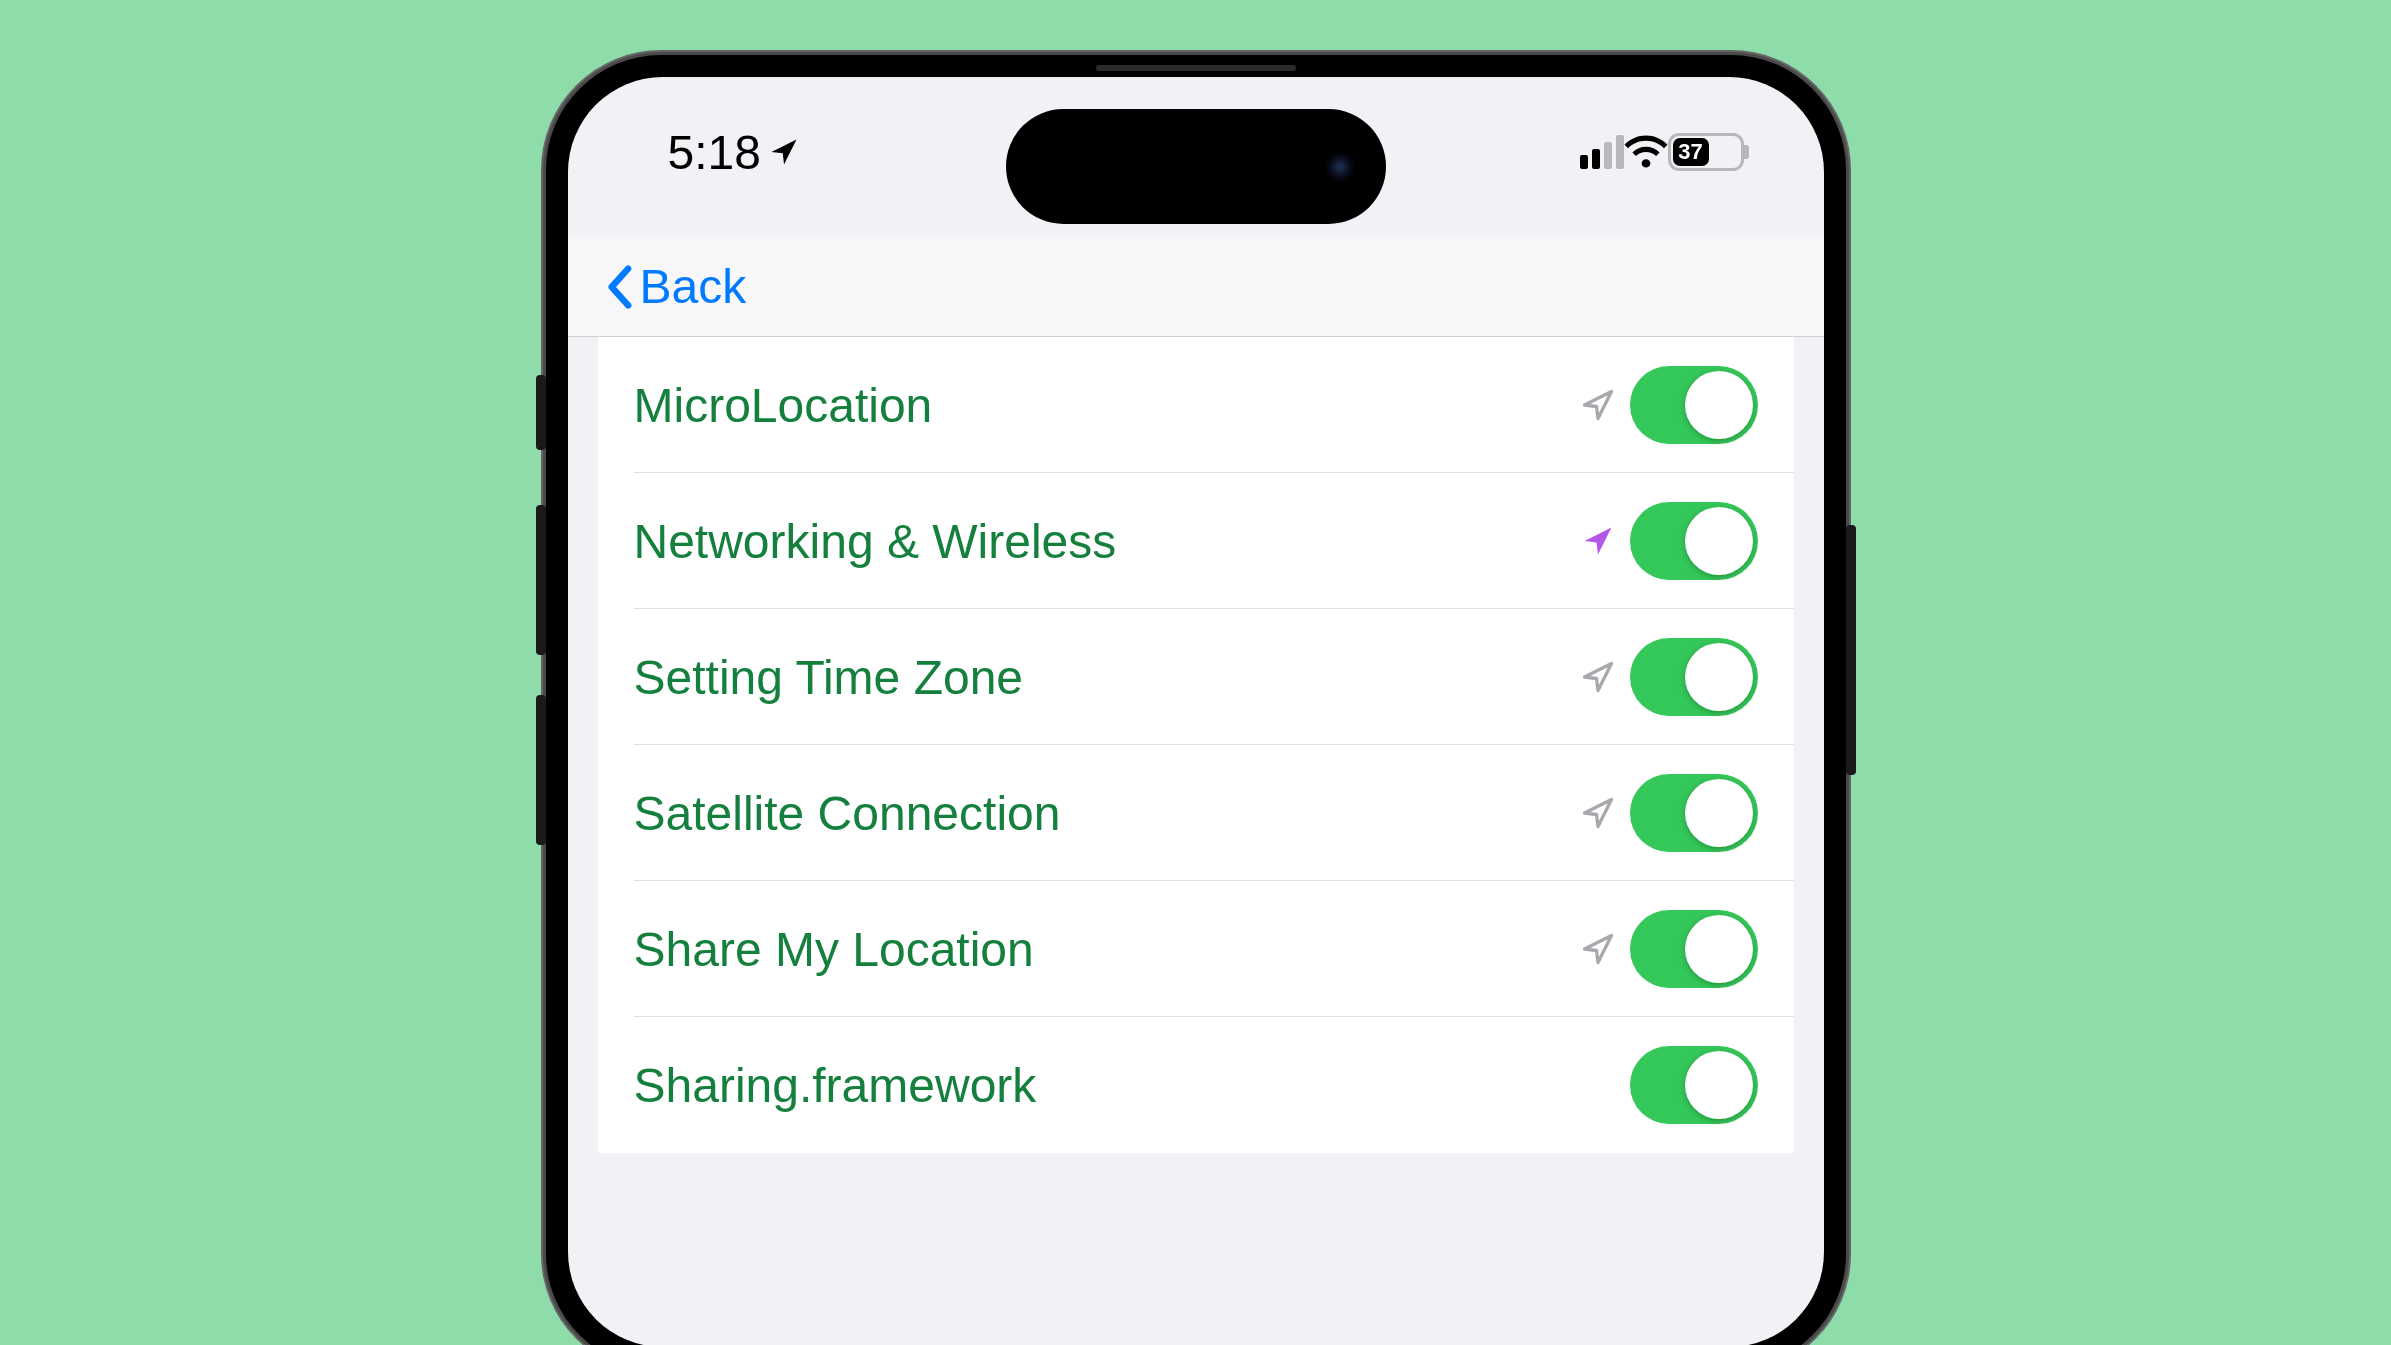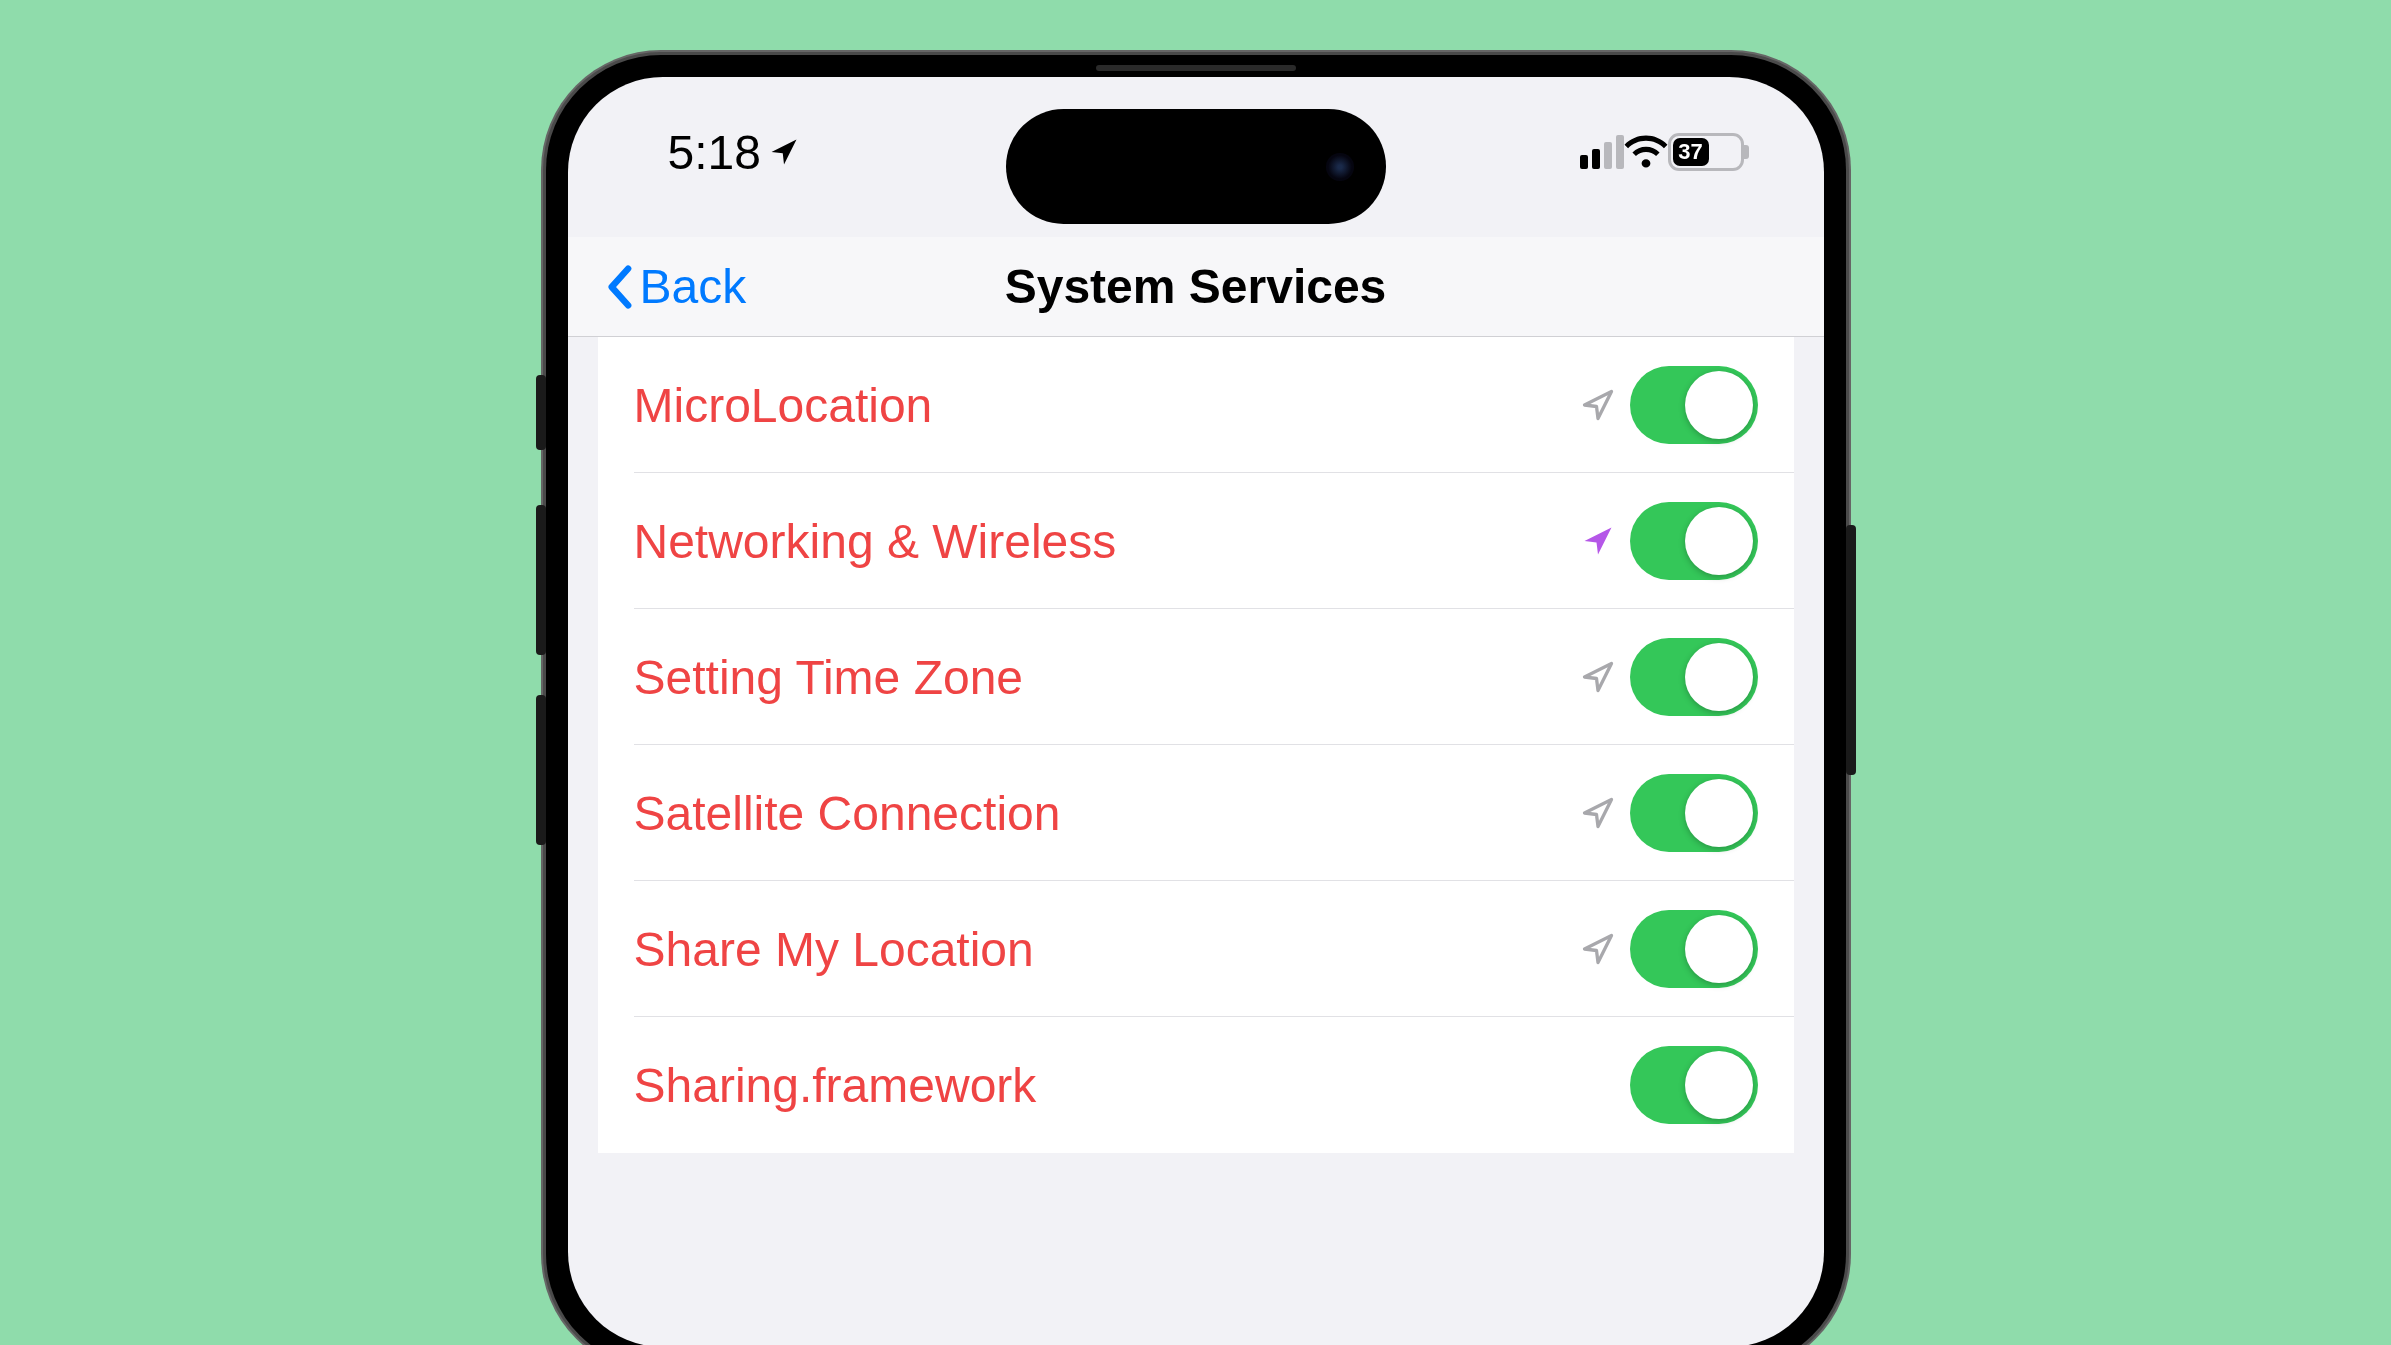--- a/index.html
+++ b/index.html
@@ -181,21 +181,21 @@
     left: 36px;
     right: 0;
     bottom: 0;
     height: 1px;
     background: #e1e1e5;
   }
   .row-label {
     flex: 1;
     font-size: 48px;
     font-weight: 400;
-    color: #ef4444;
+    color: #15803d;
   }
   .loc-arrow {
     width: 36px;
     height: 36px;
     margin-right: 14px;
     flex-shrink: 0;
   }
   .toggle {
     width: 128px;
     height: 78px;
@@ -256,21 +256,20 @@
       </div>
     </div>
 
     <div class="nav-bar">
       <div class="back-btn">
         <svg class="chevron-back" viewBox="0 0 14 24">
           <path d="M12 2 L3 12 L12 22" stroke="#007aff" stroke-width="3.5" fill="none" stroke-linecap="round" stroke-linejoin="round"></path>
         </svg>
         <span>Back</span>
       </div>
-      <div class="nav-title">System Services</div>
     </div>
 
     <div class="list" id="list">
         <div class="row">
           <div class="row-label">MicroLocation</div>
           <svg class="loc-arrow" viewBox="0 0 24 24">
             <path d="M3 12 L21 3 L12 21 L11 13 Z" fill="none" stroke="#a8a8ac" stroke-width="2.2" stroke-linejoin="round"></path>
           </svg>
           <div class="toggle">
             <div class="toggle-knob"></div>

